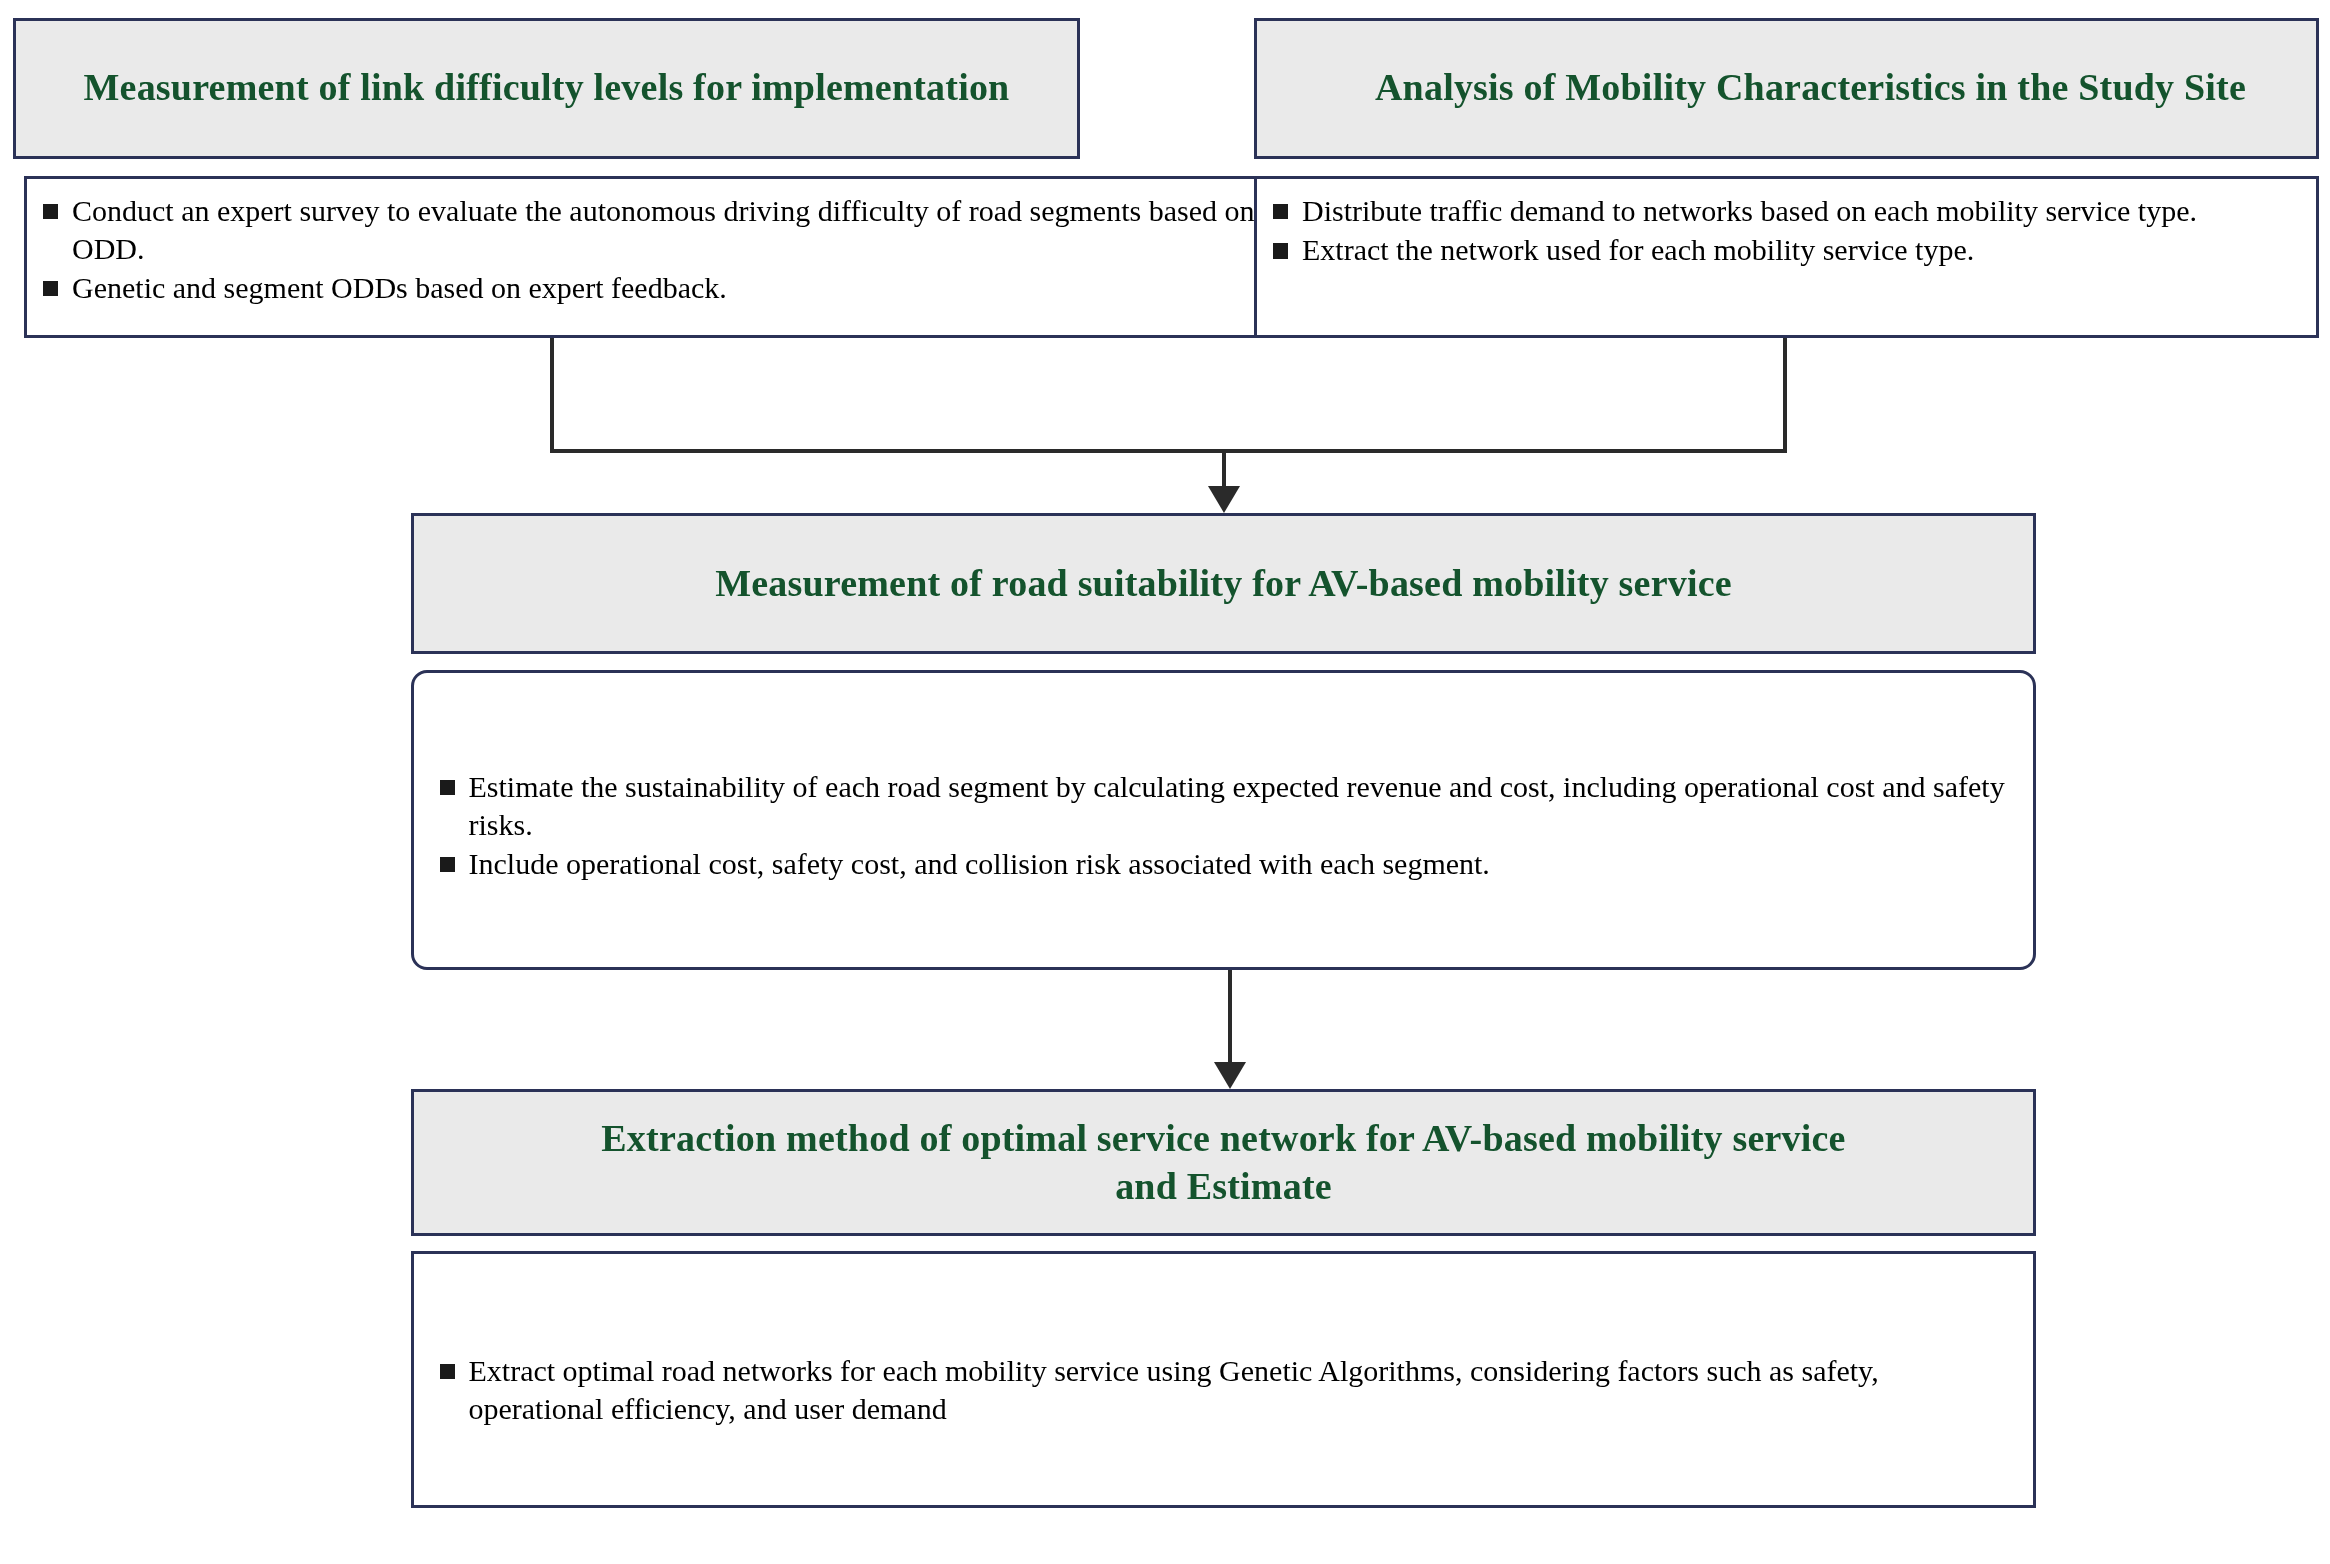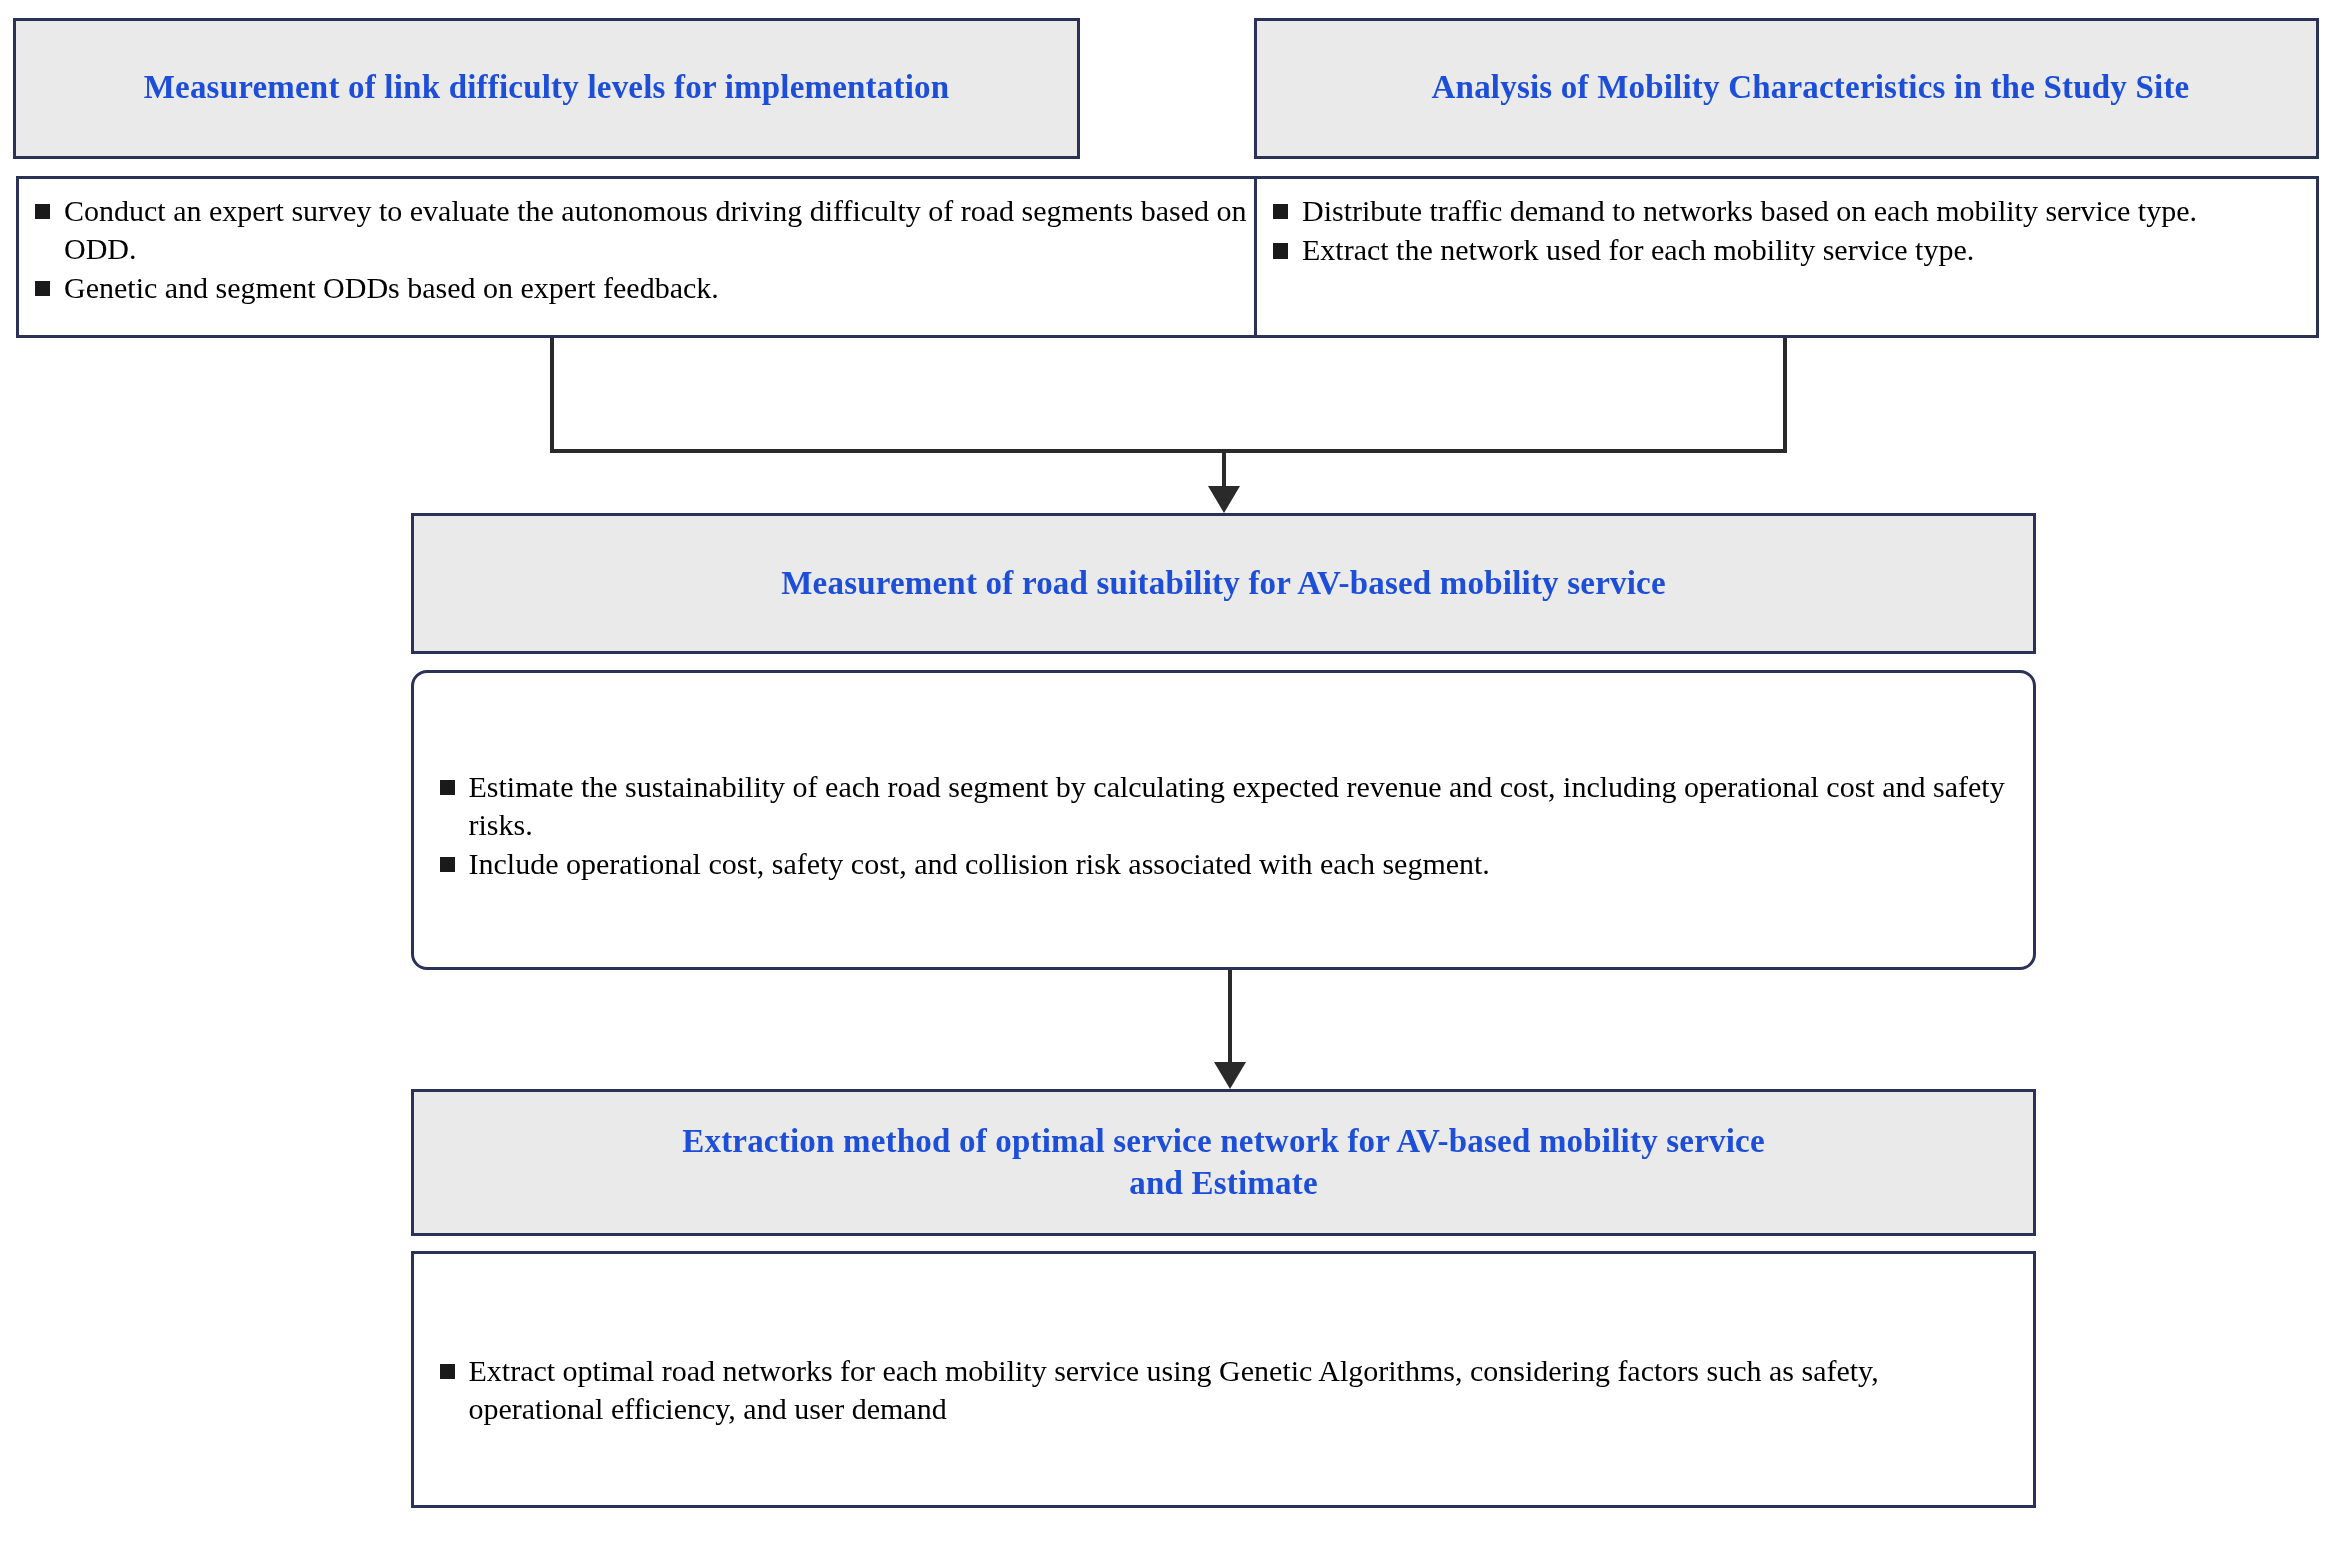--- a/index.html
+++ b/index.html
@@ -28,24 +28,24 @@
   }
   .box.header {
     background: #eaeaea;
     display: flex;
     align-items: center;
     justify-content: center;
     text-align: center;
   }
   .box.header .title {
     font-weight: bold;
-    font-size: 33px;
+    font-size: 38px;
     line-height: 1.25;
     letter-spacing: 0.2px;
-    color: #1d4ed8;
+    color: #14532d;
     padding: 0 19px;
   }
 
   .box.body {
     background: #ffffff;
   }
   .bullets {
     position: absolute;
     left: 0;
     right: 0;
@@ -88,21 +88,21 @@
 </style>
 </head>
 <body>
 
 <div id="canvas">
 
   <div class="box header" style="left:13px; top:17.6px; width:1067px; height:141px;">
     <span class="title">Measurement of link difficulty levels for implementation</span>
   </div>
 
-  <div class="box body" style="left:16px; top:176px; width:1267px; height:162px;padding-left:24px;">
+  <div class="box body" style="left:24px; top:176px; width:1267px; height:162px;padding-left:24px;">
     <ul class="bullets" style="top:13px; left:13px; right:13px;">
       <li>
         <span class="marker"></span>
         <span>Conduct an expert survey to evaluate the autonomous driving difficulty of road segments based on ODD.</span>
       </li>
       <li>
         <span class="marker"></span>
         <span>Genetic and segment ODDs based on expert feedback.</span>
       </li>
     </ul>

